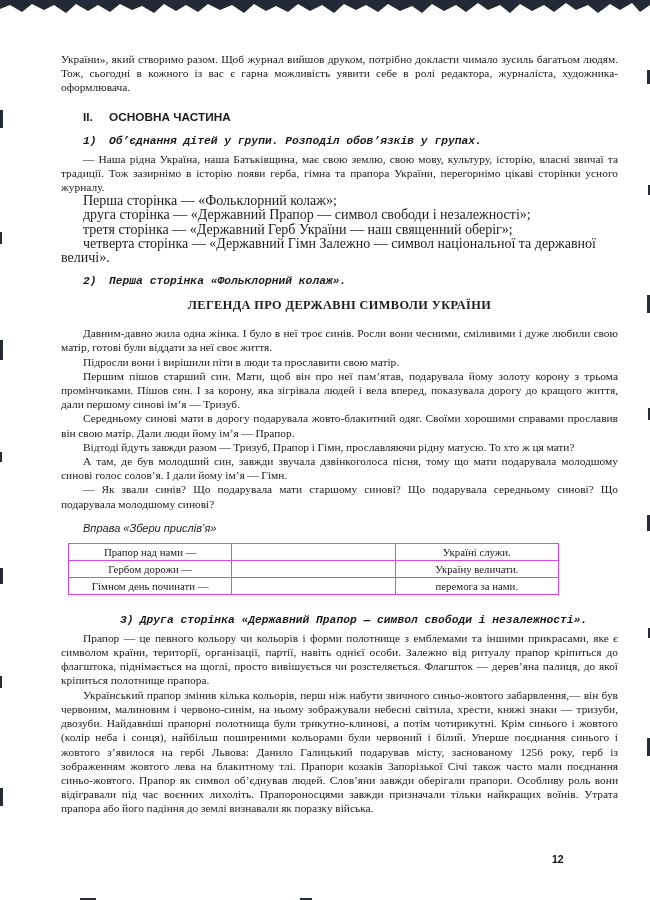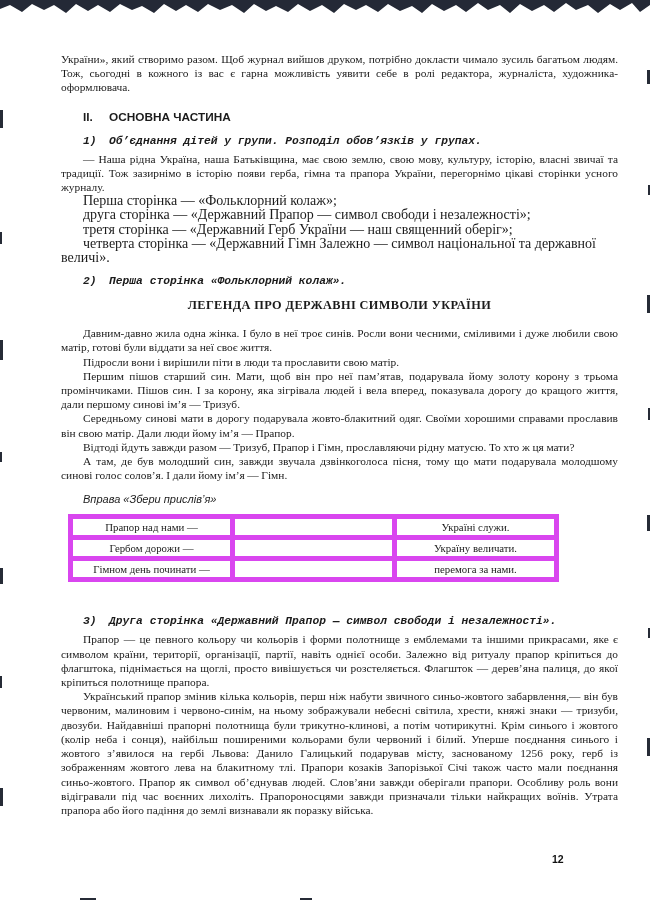--- a/index.html
+++ b/index.html
@@ -71,28 +71,28 @@
     margin: 10px 0 8px 22px;
   }
   table.proverbs {
     border-collapse: collapse;
     margin-left: 7px;
     width: 491px;
     table-layout: fixed;
     border: 1.5px solid #262626;
   }
   table.proverbs td {
-    border: 5px solid #d946ef;
+    border: 1px solid #d946ef;
     height: 14px;
     font-size: 10.8px;
     line-height: 12px;
     text-align: center;
     padding: 1px 4px;
   }
-  .h-sub3 { margin-top: 32px; }
+  .h-sub3 { margin-top: 18px; text-align: center; }
   .page-num {
     position: absolute;
     left: 552px; top: 853px;
     font-family: "Liberation Sans", sans-serif;
     font-weight: bold;
     font-size: 10.5px;
     color: #111;
   }
 </style>
 </head>
@@ -147,20 +147,21 @@
 
     <div class="legend-title">ЛЕГЕНДА ПРО ДЕРЖАВНІ СИМВОЛИ УКРАЇНИ</div>
 
     <p class="body">Давним-давно жила одна жінка. І було в неї троє синів. Росли вони чесними, сміливими і дуже любили свою матір, готові були віддати за неї своє життя.</p>
     <p class="body">Підросли вони і вирішили піти в люди та прославити свою матір.</p>
     <p class="body">Першим пішов старший син. Мати, щоб він про неї пам’ятав, подарувала йому золоту корону з трьома промінчиками. Пішов син. І за корону, яка зігрівала людей і вела вперед, показувала дорогу до кращого життя, дали першому синові ім’я — Тризуб.</p>
     <p class="body">Середньому синові мати в дорогу подарувала жовто-блакитний одяг. Своїми хорошими справами прославив він свою матір. Дали люди йому ім’я — Прапор.</p>
     <p class="body">Відтоді йдуть завжди разом — Тризуб, Прапор і Гімн, прославляючи рідну матусю. То хто ж ця мати?</p>
     <p class="body">А там, де був молодший син, завжди звучала дзвінкоголоса пісня, тому що мати подарувала молодшому синові голос солов’я. І дали йому ім’я — Гімн.</p>
 
+    <p class="body questions">— Як звали синів? Що подарувала мати старшому синові? Що подарувала середньому синові? Що подарувала молодшому синові?</p>
 
     <div class="exercise">Вправа «Збери прислів’я»</div>
 
     <table class="proverbs">
       <tbody>
         <tr>
           <td>Прапор над нами —</td>
           <td></td>
           <td>Україні служи.</td>
         </tr>

